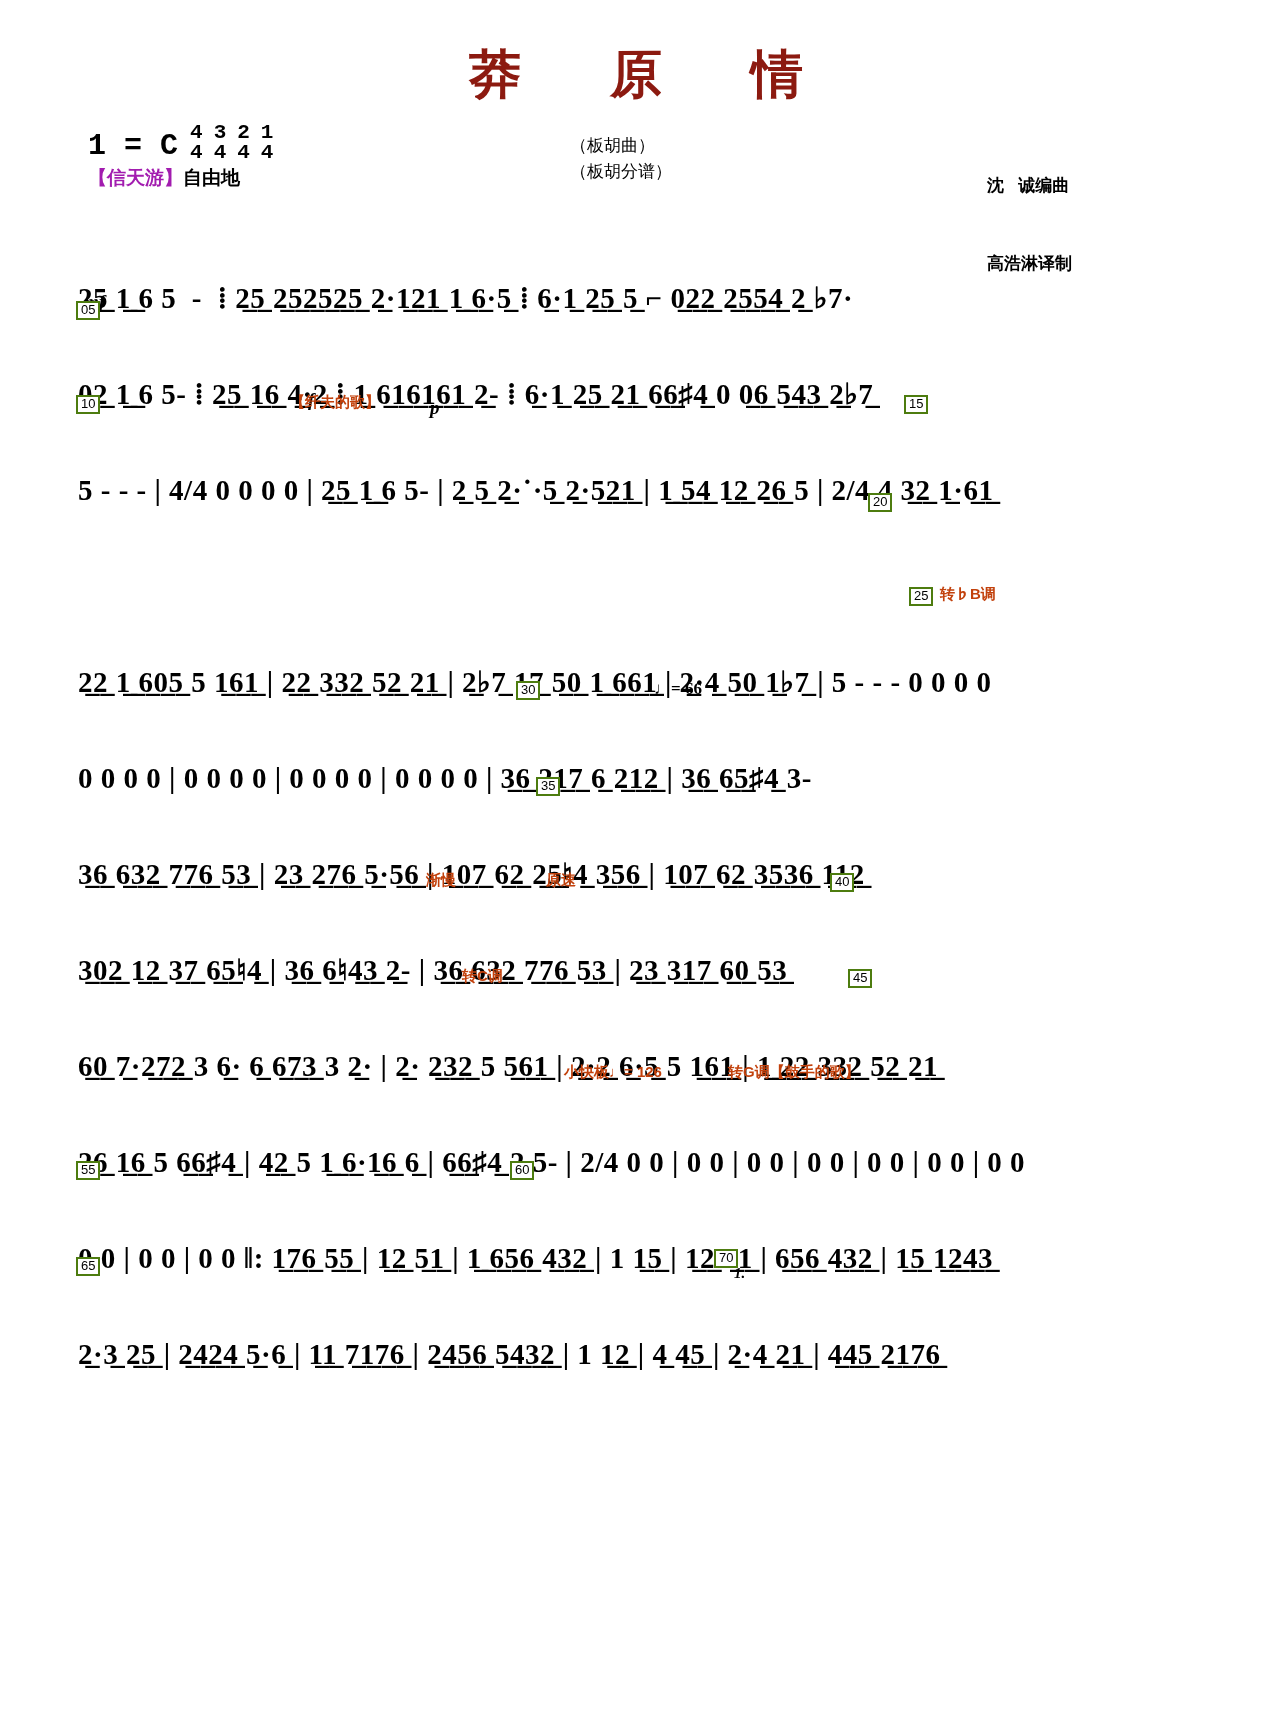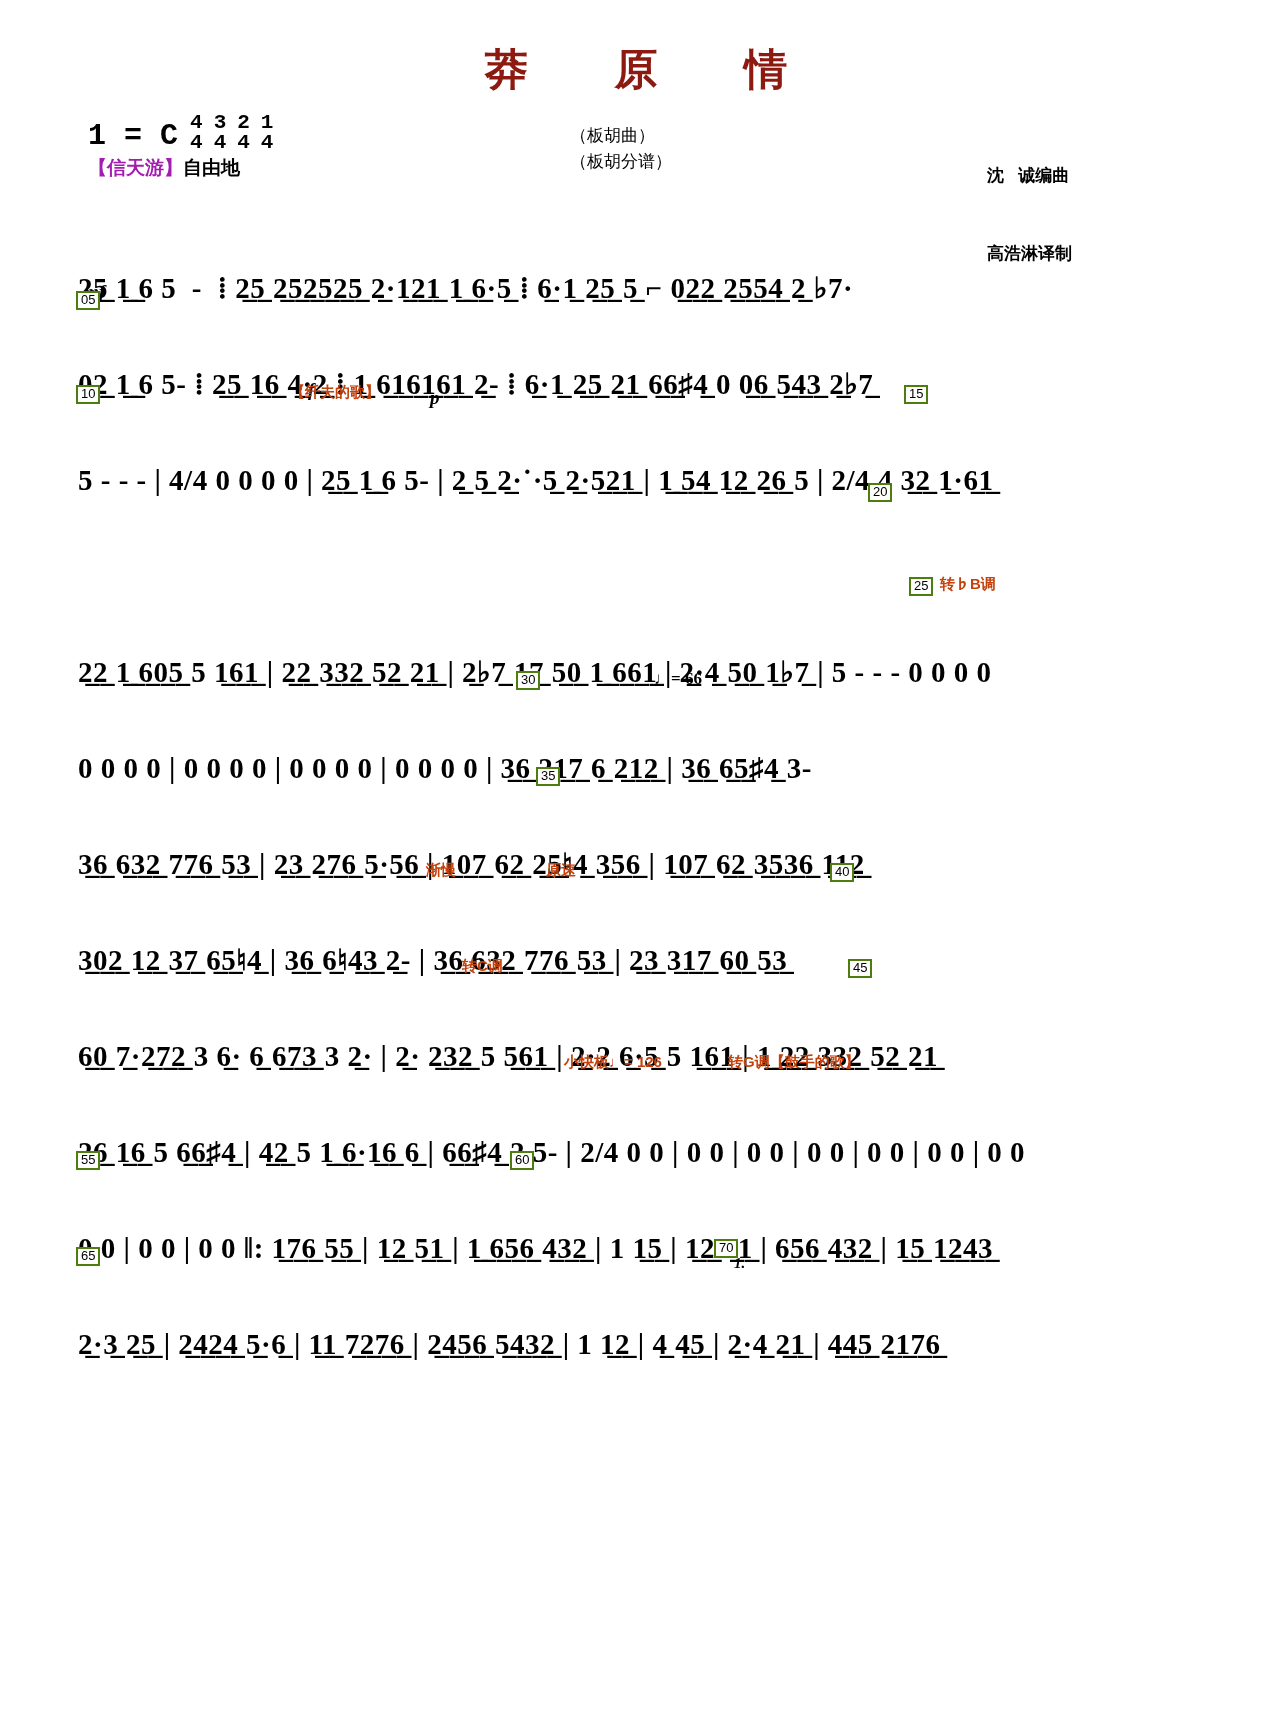--- a/index.html
+++ b/index.html
@@ -19,21 +19,21 @@
     position: relative;
     width: 1272px;
     height: 1736px;
   }
 
   
   .title {
     text-align: center;
     font-family: "Liberation Serif", serif;
     font-weight: bold;
-    font-size: 43px;
+    font-size: 52px;
     letter-spacing: 38px;
     color: #8c1a10;
     padding-top: 46px;
     line-height: 1.1;
     text-indent: 38px;
   }
 
   
   .header {
     position: relative;
@@ -254,17 +254,17 @@
     <div class="system">
       <div class="measnum" style="left:-2px; top:-18px;">55</div>
       <div class="measnum" style="left:432px; top:-18px;">60</div>
       <div class="notes">0 0 | 0 0 | 0 0 ‖: 1̲7̲6̲ 5̲5̲ | 1̲2̲ 5̲1̲ | 1̲ ̲6̲5̲6̲ 4̲3̲2̲ | 1 1̲5̲ | 1̲2̲ 5̲1̲ | 6̲5̲6̲ 4̲3̲2̲ | 1̲5̲ 1̲2̲4̲3̲</div>
     </div>
 
     <div class="system">
       <div class="measnum" style="left:-2px; top:-18px;">65</div>
       <div class="measnum" style="left:636px; top:-26px;">70</div>
       <div class="mark" style="left:656px; top:-10px; font-style:italic; font-family:'Liberation Serif',serif;">1.</div>
-      <div class="notes">2̲·3̲ 2̲5̲ | 2̲4̲2̲4̲ 5̲·6̲ | 1̲1̲ 7̲2̲7̲6̲ | 2̲4̲5̲6̲ 5̲4̲3̲2̲ | 1 1̲2̲ | 4̲ 4̲5̲ | 2̲·4̲ 2̲1̲ | 4̲4̲5̲ 2̲1̲7̲6̲</div>
+      <div class="notes">2̲·3̲ 2̲5̲ | 2̲4̲2̲4̲ 5̲·6̲ | 1̲1̲ 7̲1̲7̲6̲ | 2̲4̲5̲6̲ 5̲4̲3̲2̲ | 1 1̲2̲ | 4̲ 4̲5̲ | 2̲·4̲ 2̲1̲ | 4̲4̲5̲ 2̲1̲7̲6̲</div>
     </div>
 
   </div>
 </div>
 
 </body></html>

